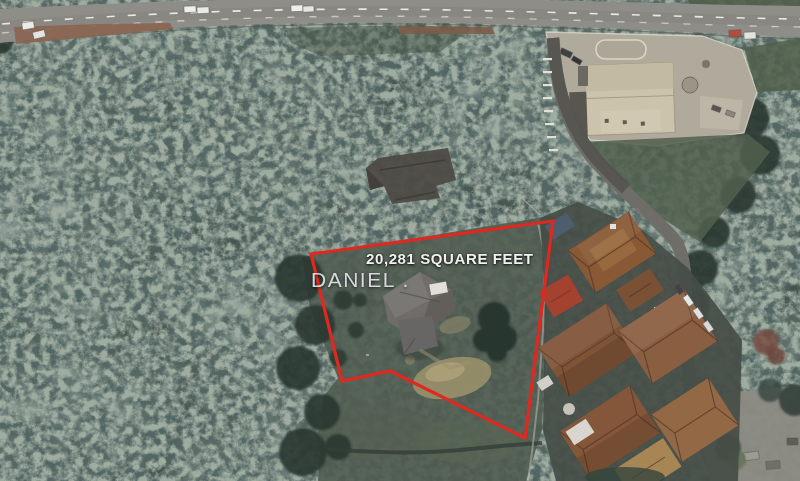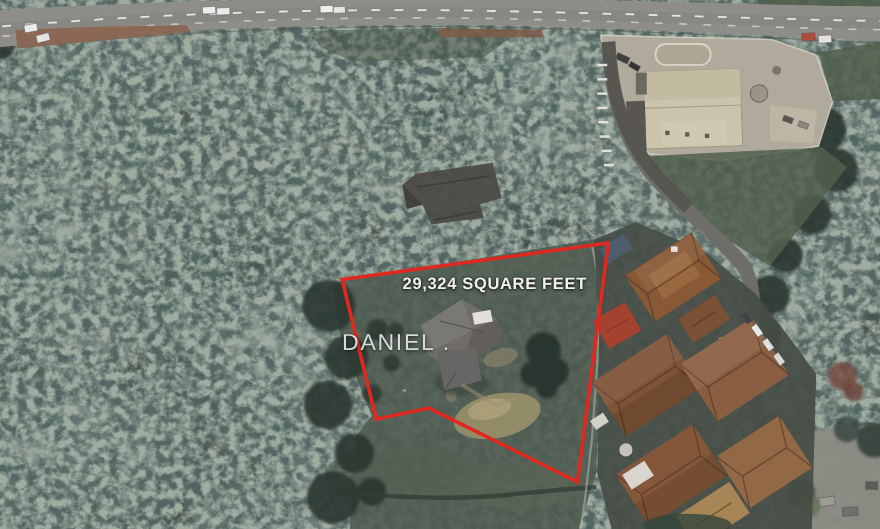--- a/index.html
+++ b/index.html
@@ -3,21 +3,21 @@
 <meta charset="utf-8">
 <style>
   html,body{margin:0;padding:0;background:#1c2420;}
   .stage{position:relative;width:800px;height:481px;overflow:hidden;background:#2f3b34;
          font-family:"Liberation Sans",sans-serif;}
   .stage svg{position:absolute;left:0;top:0;display:block;}
   .map-label{position:absolute;white-space:nowrap;pointer-events:none;}
   .map-label.area{left:366px;top:250px;font-size:15px;font-weight:700;letter-spacing:.6px;
       color:#f1f1ef;text-shadow:0 1px 3px rgba(0,0,0,.85),0 0 2px rgba(0,0,0,.55);}
   .map-label.owner{left:311px;top:268px;font-size:21px;font-weight:400;letter-spacing:1.5px;
-      color:#d6dadb;text-shadow:0 1px 3px rgba(0,0,0,.7);margin-top:32px;}
+      color:#d6dadb;text-shadow:0 1px 3px rgba(0,0,0,.7);}
   .outline{fill:none;stroke-width:3.2;stroke-linejoin:miter;}
   .roofline{stroke:#4a2e1c;stroke-width:1.1;fill:none;opacity:.7;}
   .dash{stroke:#f5f4ef;fill:none;}
   .car{stroke:#55534d;stroke-width:.5;}
 </style>
 </head>
 <body>
 
 <div class="stage">
 <svg width="800" height="481" viewBox="0 0 800 481">
@@ -268,15 +268,15 @@
     <rect class="car" x="693" y="310" width="11" height="6" fill="#e5e4e0" transform="rotate(55 698 313)"></rect>
     <rect class="car" x="703" y="323" width="11" height="6" fill="#dddcd8" transform="rotate(55 708 326)"></rect>
     <rect class="car" x="674" y="286" width="10" height="6" fill="#3e3e3c" transform="rotate(55 679 289)"></rect>
   </g>
 
   <rect x="0" y="0" width="800" height="481" fill="#9fb4bc" opacity="0.05"></rect>
 
   <polygon class="outline" points="311,254 553,221 525,438 390,371 342,381" stroke="#e02820"></polygon>
 </svg>
 
-<div class="map-label area">29,324 SQUARE FEET</div>
+<div class="map-label area">20,281 SQUARE FEET</div>
 <div class="map-label owner">DANIEL .</div>
 </div>
 
 </body></html>

